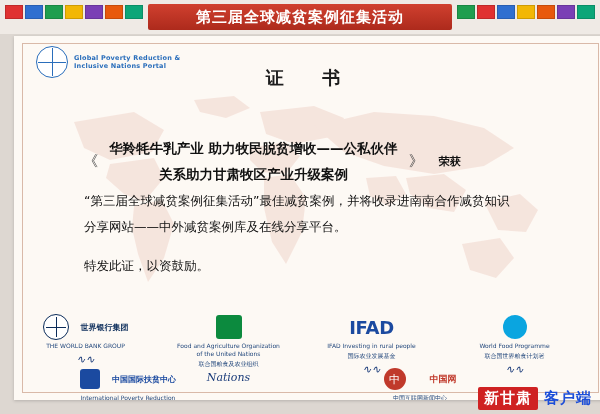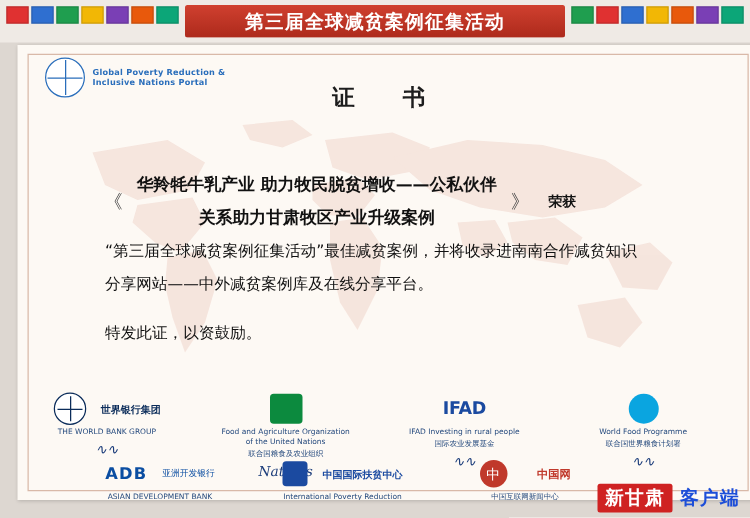--- a/index.html
+++ b/index.html
@@ -110,21 +110,21 @@
   .org .nm{font-size:6px;color:#24497d;line-height:1.35;margin-top:2px;}
   .sig{
     font-family:"DejaVu Serif","Liberation Serif",serif;
     font-style:italic;color:#1b3c7a;font-size:11px;margin-top:3px;
   }
 
   .wb-logo{width:24px;height:24px;border-radius:50%;background:#fff;border:1.5px solid #0b2c5a;position:relative;}
   .wb-logo:before{content:"";position:absolute;left:50%;top:2px;bottom:2px;border-left:1px solid #0b2c5a;}
   .wb-logo:after{content:"";position:absolute;left:2px;right:2px;top:50%;border-top:1px solid #0b2c5a;}
   .fao-logo{width:26px;height:24px;border-radius:3px;background:#0c8a3e;}
-  .ifad-txt{font-size:14px;font-weight:bold;color:#1b4aa0;letter-spacing:-.3px;}
+  .ifad-txt{font-size:18px;font-weight:bold;color:#1b4aa0;letter-spacing:-.3px;}
   .wfp-logo{width:24px;height:24px;border-radius:50%;background:#0aa5e0;}
   .adb-logo{font-size:13px;font-weight:bold;color:#0b4ea2;letter-spacing:1px;}
   .cn-logo{width:22px;height:22px;border-radius:50%;background:#c0392b;color:#fff;font-size:11px;
            display:flex;align-items:center;justify-content:center;}
 
   
   .wm{
     position:absolute;right:8px;bottom:4px;display:flex;align-items:center;gap:6px;
   }
   .wm-red{
@@ -242,28 +242,20 @@
         <div class="mark">
           <div class="wfp-logo"></div>
         </div>
         <div class="nm">World Food Programme</div>
         <div class="nm">联合国世界粮食计划署</div>
         <div class="sig">∿∿</div>
       </div>
     </div>
 
     <div class="orgrow2">
-      <div class="org">
-        <div class="mark">
-          <span class="adb-logo">ADB</span>
-          <span style="font-size:7px;color:#0b4ea2;">亚洲开发银行</span>
-        </div>
-        <div class="nm">ASIAN DEVELOPMENT BANK</div>
-
-      </div>
 
       <div class="org">
         <div class="mark">
           <div style="width:20px;height:20px;background:#1b4aa0;border-radius:3px;"></div>
           <span style="font-size:8px;color:#1b4aa0;font-weight:bold;">中国国际扶贫中心</span>
         </div>
         <div class="nm">International Poverty Reduction Center in China</div>
 
       </div>
 

